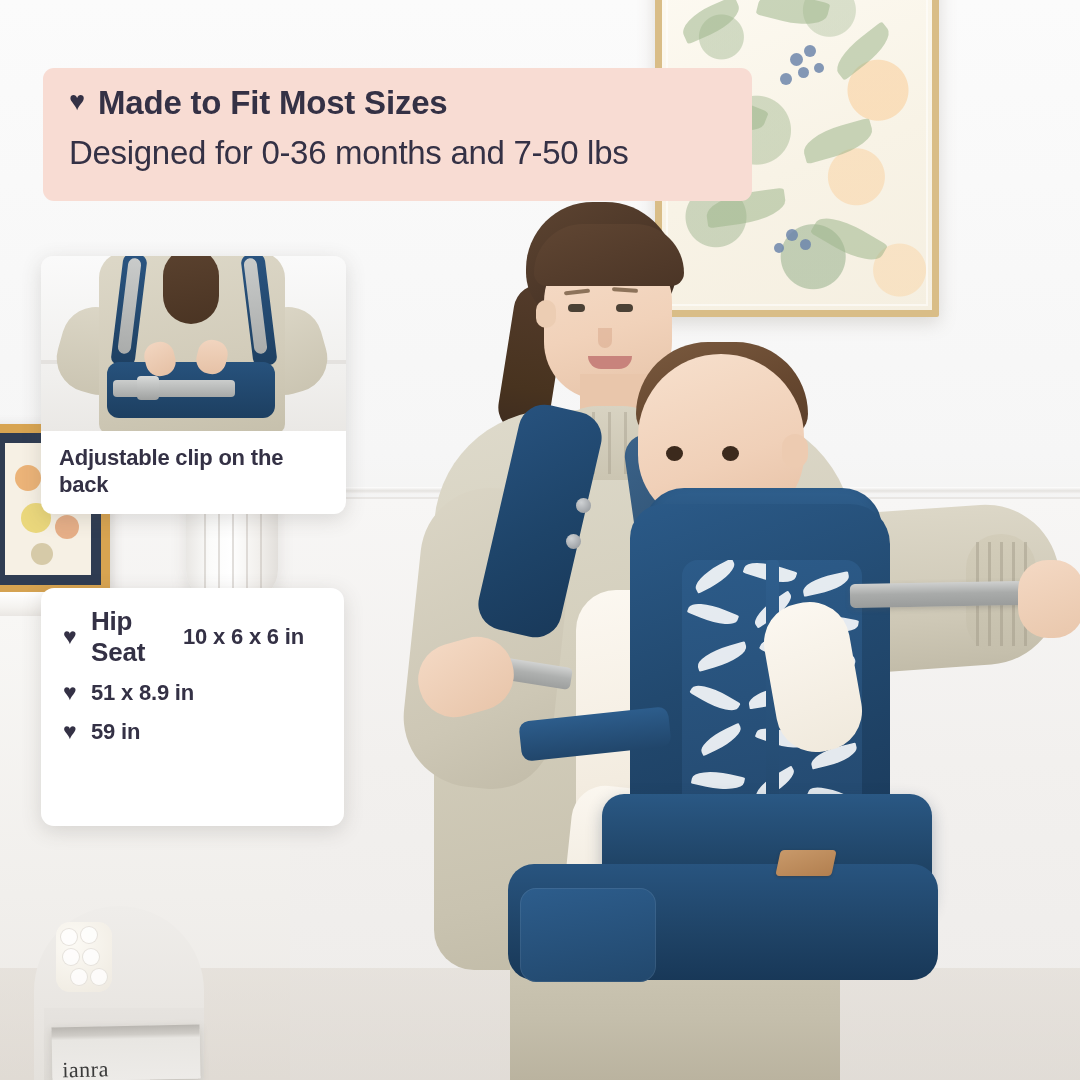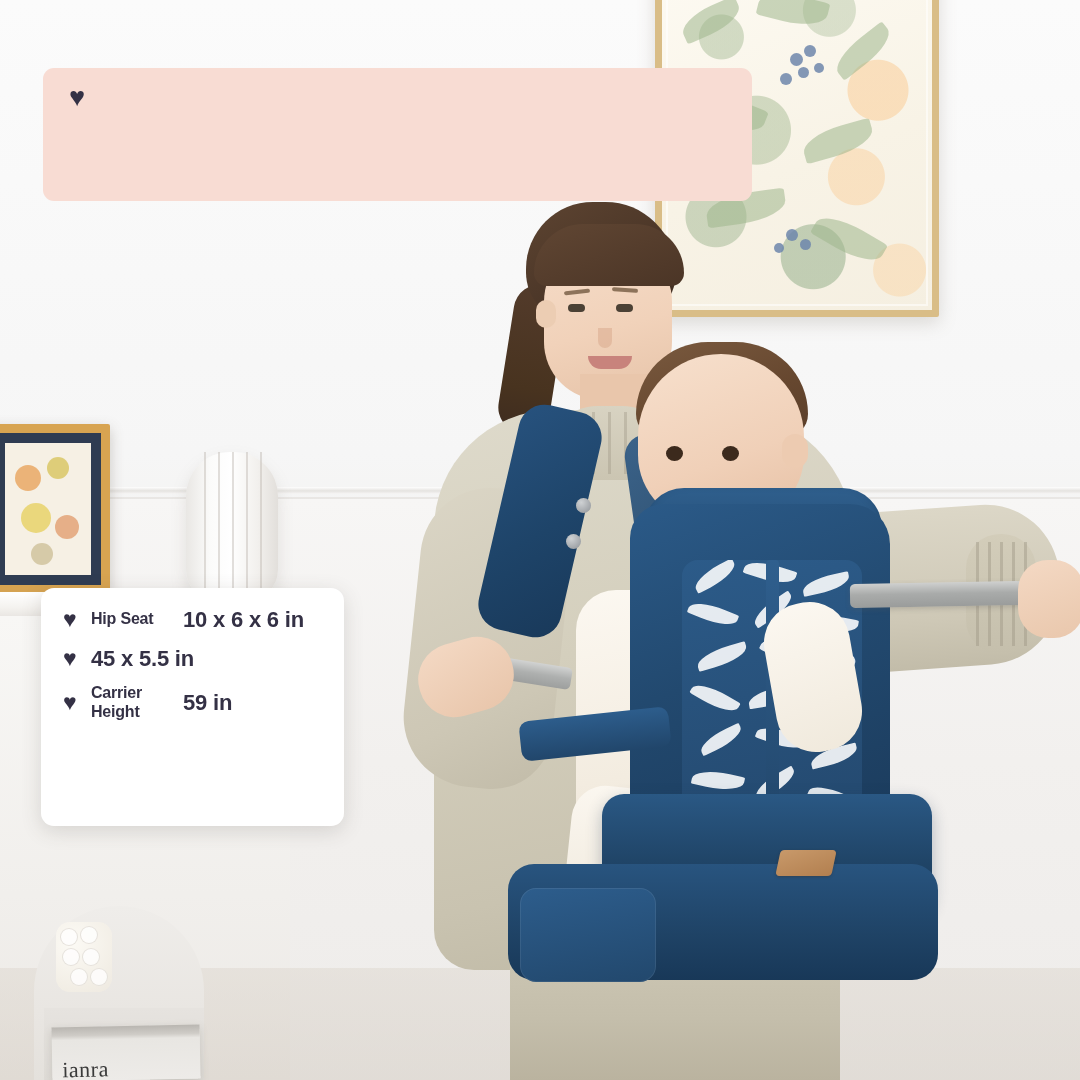--- a/index.html
+++ b/index.html
@@ -255,21 +255,21 @@
   .inset-cap{box-sizing:border-box;padding:14px 18px 0 18px;
     font-size:22px;font-weight:bold;color:#343145;line-height:1.22;letter-spacing:-.2px;}
 
   .specs{position:absolute;left:41px;top:588px;width:303px;height:238px;
     background:#ffffff;border-radius:13px;
     box-shadow:0 5px 20px rgba(70,65,60,.17);
     box-sizing:border-box;padding:18px 16px 0 16px;}
   .spec-row{display:flex;align-items:center;margin-bottom:12px;}
   .spec-heart{width:34px;flex:0 0 34px;color:#343145;font-size:23px;text-align:left;
     padding-left:6px;box-sizing:border-box;}
-  .spec-label{flex:0 0 92px;font-size:16px;font-weight:bold;color:#343145;
+  .spec-label{flex:0 0 92px;font-size:26px;font-weight:bold;color:#343145;
     line-height:1.18;letter-spacing:-.2px;}
   .spec-val{flex:1;font-size:22px;font-weight:bold;color:#343145;letter-spacing:-.2px;}
 </style>
 </head>
 <body>
 
 <div id="stage">
 
   <div class="photo">
     <div class="wall"></div>
@@ -422,38 +422,59 @@
       <div class="grey-strap"></div>
       <div class="grey-strap2"></div>
       <div class="handR"></div>
       <div class="handL"></div>
     </div>
   </div>
 
   <div class="banner">
     <div class="banner-row">
       <span class="heart">♥</span>
-    </div>
+      <span class="banner-title">Made to Fit Most Sizes</span>
+    </div>
+    <div class="banner-sub">Designed for 0-36 months and 7-50 lbs</div>
   </div>
 
+  <div class="inset">
+    <div class="inset-photo">
+      <div class="ip-wall"></div>
+      <div class="ip-mould"></div>
+      <div class="ip-armL"></div>
+      <div class="ip-armR"></div>
+      <div class="ip-torso"></div>
+      <div class="ip-hair"></div>
+      <div class="ip-sh" style="left:76px;top:-2px;transform:rotate(7deg);"></div>
+      <div class="ip-sh" style="left:206px;top:-2px;transform:rotate(-7deg);"></div>
+      <div class="ip-shg" style="left:82px;top:2px;transform:rotate(7deg);"></div>
+      <div class="ip-shg" style="left:208px;top:2px;transform:rotate(-7deg);"></div>
+      <div class="ip-belt"></div>
+      <div class="ip-grey"></div>
+      <div class="ip-buck"></div>
+      <div class="ip-hand" style="left:104px;top:86px;transform:rotate(-14deg);"></div>
+      <div class="ip-hand" style="left:156px;top:84px;transform:rotate(14deg);"></div>
+    </div>
+    <div class="inset-cap">Adjustable clip on the back</div>
+  </div>
 
   <div class="specs">
 
     <div class="spec-row">
       <span class="spec-heart">♥</span>
       <span class="spec-label">Hip Seat</span>
       <span class="spec-val">10 x 6 x 6 in</span>
     </div>
 
     <div class="spec-row">
       <span class="spec-heart">♥</span>
-      <span class="spec-val">45 x 5.5 in</span>
+      <span class="spec-val">51 x 8.9 in</span>
     </div>
 
     <div class="spec-row">
       <span class="spec-heart">♥</span>
-      <span class="spec-label">Carrier Height</span>
       <span class="spec-val">59 in</span>
     </div>
 
   </div>
 
 </div>
 
 </body></html>

